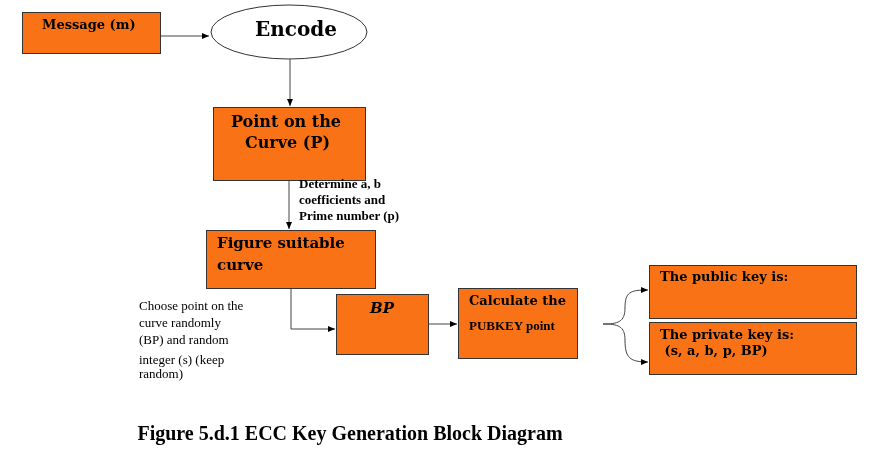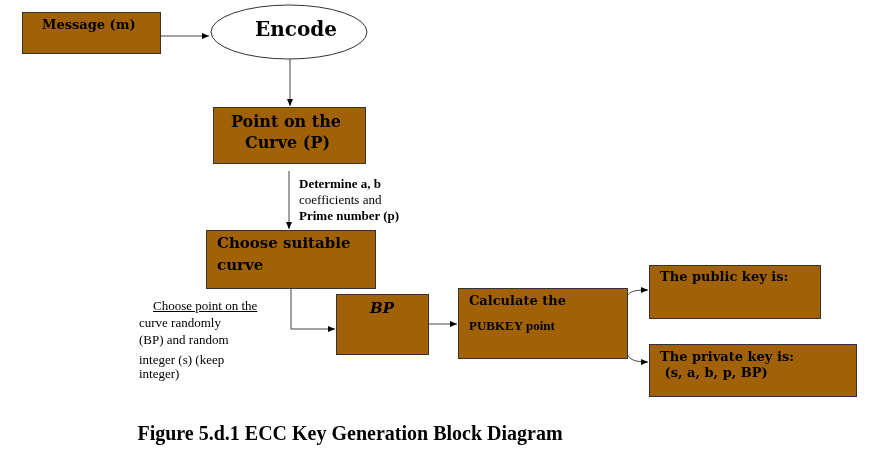--- a/index.html
+++ b/index.html
@@ -1,19 +1,19 @@
 <!DOCTYPE html>
 <html><head>
 <meta charset="utf-8">
 <style>
   html, body { margin: 0; padding: 0; background: #ffffff; }
   body { width: 878px; height: 459px; position: relative; overflow: hidden;
          font-family: "DejaVu Serif", "Liberation Serif", serif; color: #000; }
   svg#wires { position: absolute; left: 0; top: 0; }
-  .box { position: absolute; border: 1px solid #333; background: #a16207; box-sizing: border-box; }
+  .box { position: absolute; border: 1px solid #333; background: #f97316; box-sizing: border-box; }
   .t { position: absolute; font-weight: bold; white-space: nowrap; line-height: 1.15; }
   .lbl { position: absolute; font-family: "Liberation Serif", "DejaVu Serif", serif; white-space: nowrap; line-height: 1.2; font-size: 13px; }
   .caption { position: absolute; left: 0; width: 700px; top: 422px; text-align: center;
              font-family: "Liberation Serif", serif; font-weight: bold; font-size: 20px; }
 </style>
 </head>
 <body>
 
 <svg id="wires" width="878" height="459">
   <defs>
@@ -37,51 +37,51 @@
   <path d="M603,324 C618,324 625,322 625,308 C625,292 630,290 648,290" fill="none" stroke="#444" stroke-width="1" marker-end="url(#ah)"></path>
   <path d="M603,324 C618,324 625,326 625,340 C625,358 630,362 648,362" fill="none" stroke="#444" stroke-width="1" marker-end="url(#ah)"></path>
 </svg>
 
 <div class="box" style="left:22px;top:12px;width:139px;height:42px;">
   <span class="t" style="left:19px;top:5px;font-size:13px;">Message (m)</span>
 </div>
 
 <span class="t" style="left:255px;top:18px;font-size:20px;">Encode</span>
 
-<div class="box" style="left:213px;top:107px;width:153px;height:57px;padding-left:48px;">
+<div class="box" style="left:213px;top:107px;width:153px;height:74px;padding-left:48px;">
   <span class="t" style="left:17px;top:5px;font-size:16px;">Point on the</span>
   <span class="t" style="left:31px;top:26px;font-size:16px;">Curve (P)</span>
 </div>
 
 <span class="lbl" style="left:299px;top:176px;font-weight:bold;">Determine a, b</span>
-<span class="lbl" style="left:299px;top:192px;font-weight:normal;">coefficients and</span>
+<span class="lbl" style="left:299px;top:192px;font-weight:bold;">coefficients and</span>
 <span class="lbl" style="left:299px;top:208px;font-weight:bold;">Prime number (p)</span>
 
 <div class="box" style="left:206px;top:230px;width:170px;height:59px;">
-  <span class="t" style="left:10px;top:4px;font-size:15px;">Choose suitable</span>
+  <span class="t" style="left:10px;top:4px;font-size:15px;">Figure suitable</span>
   <span class="t" style="left:10px;top:26px;font-size:15px;">curve</span>
 </div>
 
-<span class="lbl" style="left:153px;top:298px;text-decoration:underline;">Choose point on the</span>
+<span class="lbl" style="left:139px;top:298px;">Choose point on the</span>
 <span class="lbl" style="left:139px;top:315px;">curve randomly</span>
 <span class="lbl" style="left:139px;top:332px;">(BP) and random</span>
 <span class="lbl" style="left:139px;top:352px;">integer (s) (keep</span>
-<span class="lbl" style="left:139px;top:366px;">integer)</span>
+<span class="lbl" style="left:139px;top:366px;">random)</span>
 
 <div class="box" style="left:336px;top:294px;width:93px;height:61px;font-style:italic;">
   <span class="t" style="left:33px;top:5px;font-size:15px;">BP</span>
 </div>
 
-<div class="box" style="left:458px;top:288px;width:170px;height:71px;">
+<div class="box" style="left:458px;top:288px;width:120px;height:71px;">
   <span class="t" style="left:10px;top:5px;font-size:13px;">Calculate the</span>
   <span class="t" style="left:10px;top:30px;font-size:13px;font-family:Liberation Serif, serif;">PUBKEY point</span>
 </div>
 
-<div class="box" style="left:649px;top:265px;width:172px;height:54px;">
+<div class="box" style="left:649px;top:265px;width:208px;height:54px;">
   <span class="t" style="left:10px;top:4px;font-size:13px;">The public key is:</span>
 </div>
 
-<div class="box" style="left:649px;top:344px;width:208px;height:53px;padding-left:44px;">
+<div class="box" style="left:649px;top:322px;width:208px;height:53px;padding-left:44px;">
   <span class="t" style="left:10px;top:5px;font-size:13px;">The private key is:</span>
   <span class="t" style="left:10px;top:21px;font-size:13px;white-space:pre;"> (s, a, b, p, BP)</span>
 </div>
 
 <div class="caption">Figure 5.d.1 ECC Key Generation Block Diagram</div>
 
 </body></html>

